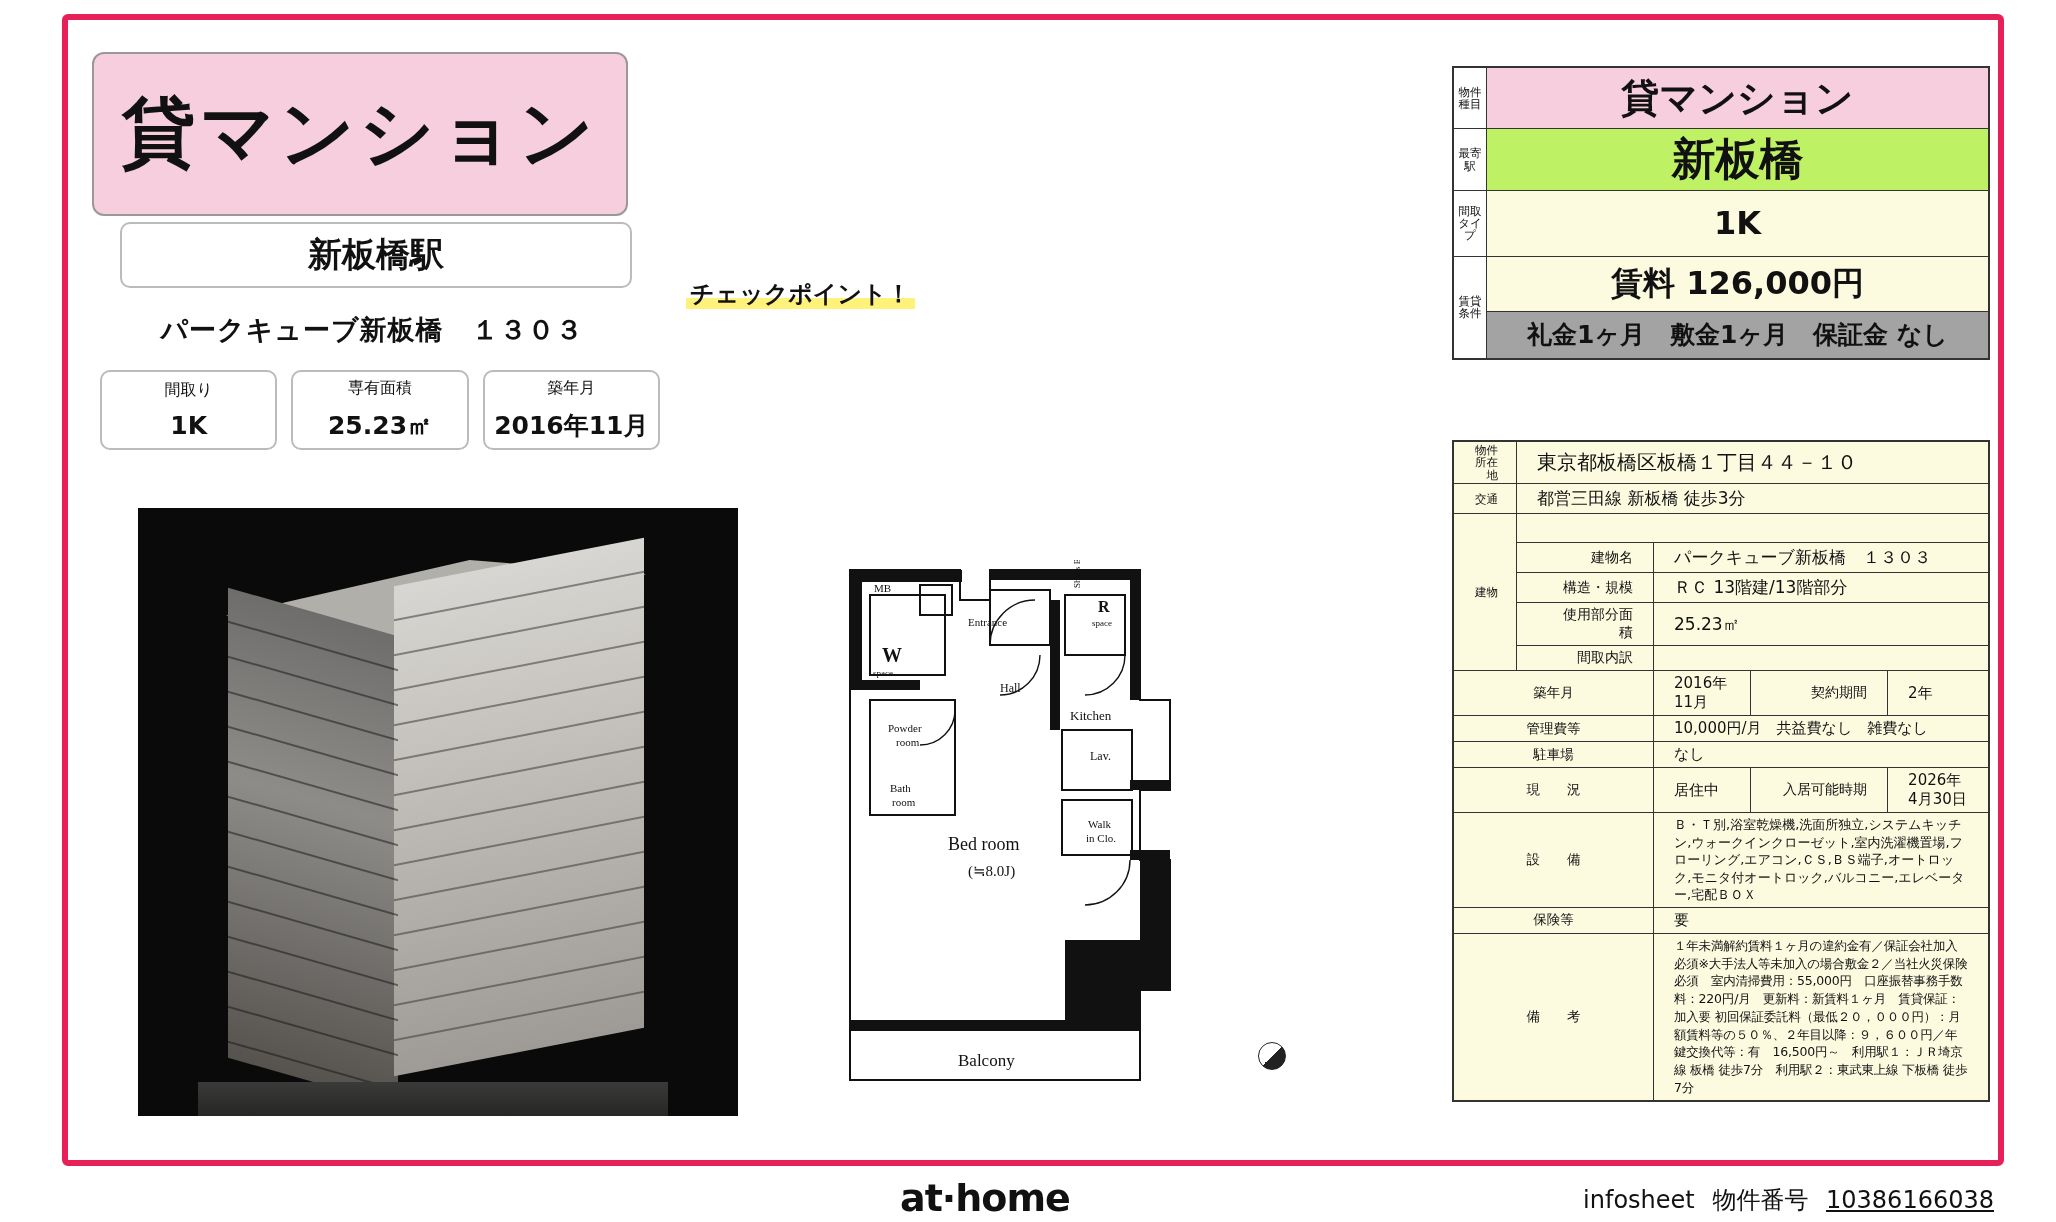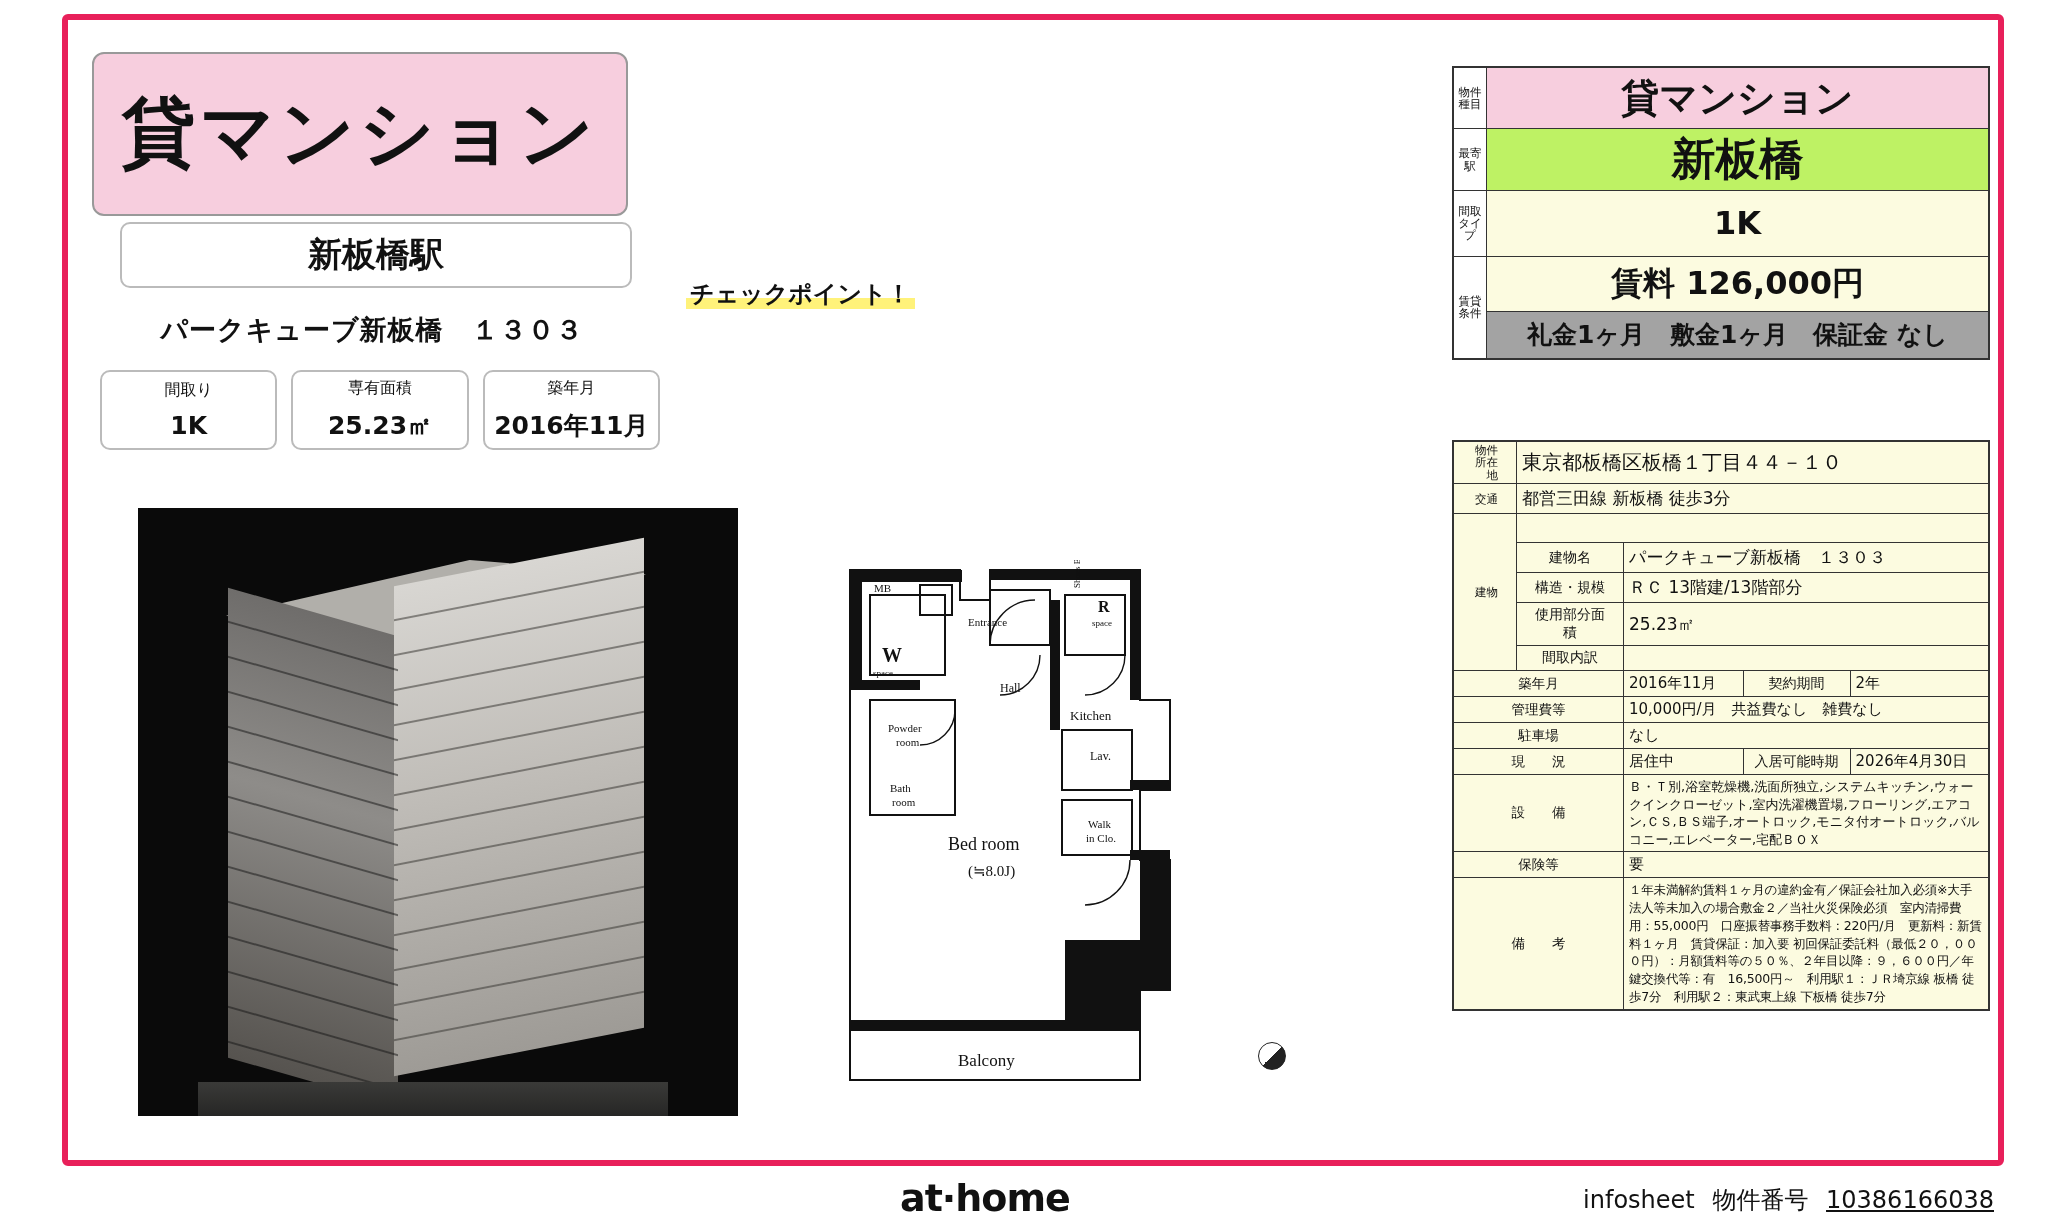--- a/index.html
+++ b/index.html
@@ -122,23 +122,23 @@
   .r3{background:#fcfbe0;height:46px;text-align:center;font-size:32px;font-weight:bold;}
   .r4{background:#fcfbe0;height:52px;text-align:center;font-size:32px;font-weight:bold;}
   .r5{background:#a3a3a3;height:44px;text-align:center;font-size:25px;font-weight:bold;}
 
   
   .rd{
     position:absolute;left:1452px;top:440px;width:538px;
     border:2px solid #333;border-collapse:collapse;
     background:#fcfbe0;font-family:"DejaVu Sans",sans-serif;
   }
-  .rd td{border:1px solid #333;padding:3px 5px;font-size:15px;vertical-align:middle;}
+  .rd td{border:1px solid #333;padding:3px 20px;font-size:15px;vertical-align:middle;}
   .rd .sd{width:26px;text-align:right;font-size:11.5px;line-height:1.08;padding:2px 18px;}
-  .rd .lab{width:96px;font-size:14px;text-align:center;}
+  .rd .lab{width:96px;font-size:14px;text-align:right;}
   .rd .lab2{width:104px;font-size:13.5px;text-align:center;}
   .rd .big{font-size:20px;}
   .rd .mid{font-size:17px;}
   .rd .sm{font-size:13px;line-height:1.35;}
   .rd .xs{font-size:12.5px;line-height:1.42;letter-spacing:-0.2px;}
   .vspace{height:22px;}
 
   
   .foot-note{
     position:absolute;left:80px;top:1162px;width:900px;

